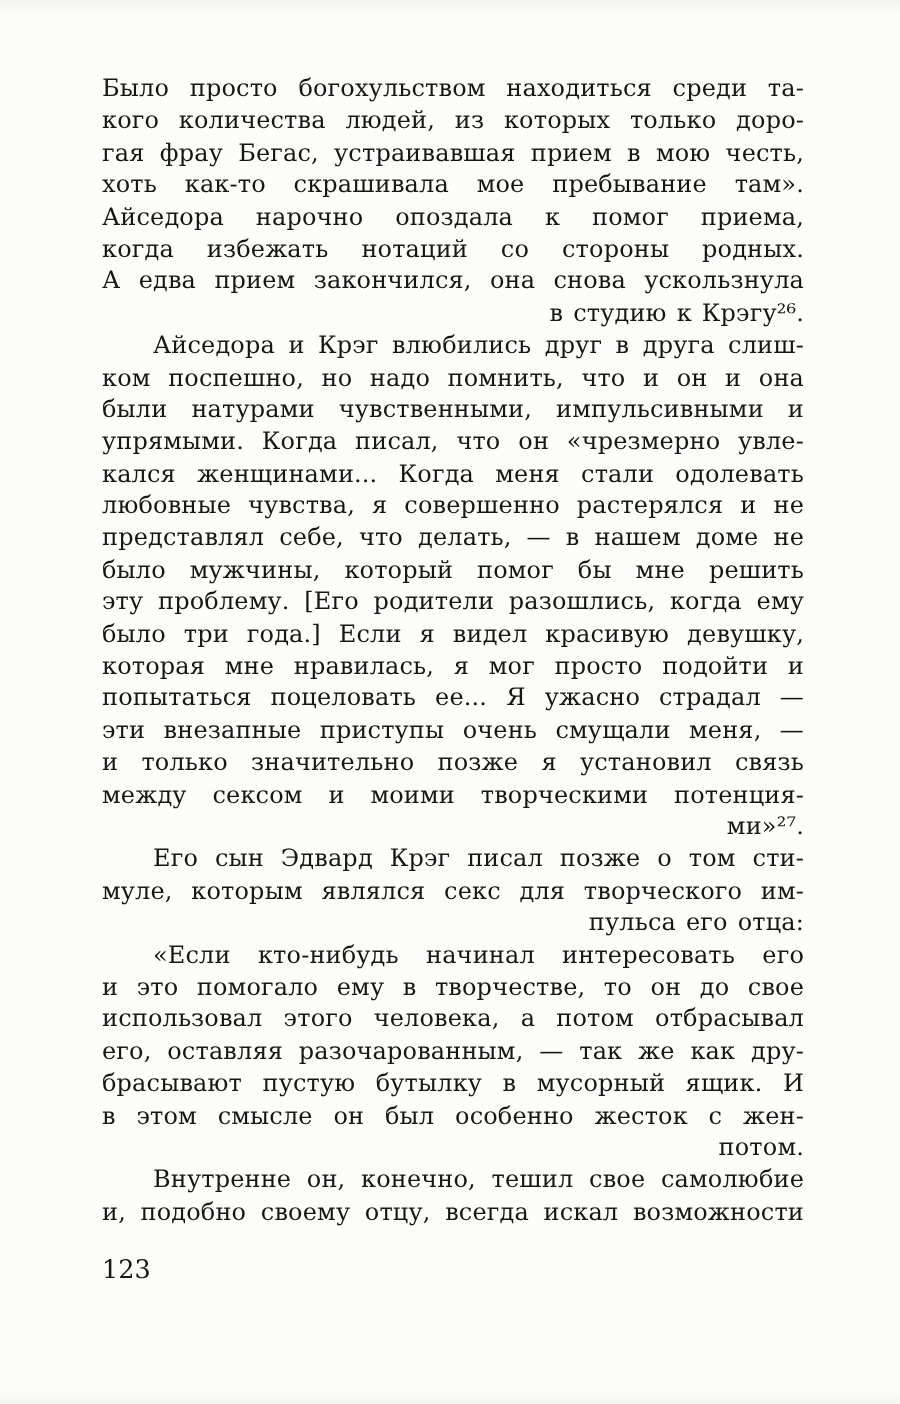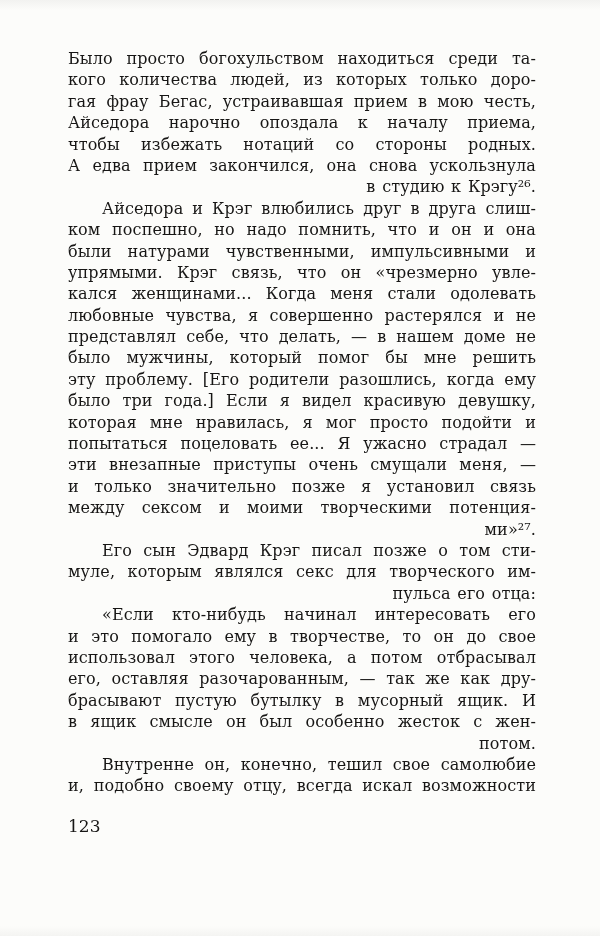--- a/index.html
+++ b/index.html
@@ -58,30 +58,31 @@
 </style>
 </head>
 <body>
 
 <div class="page">
   <div class="text-block">
       <div class="paragraph">
         <div class="line just">Было просто богохульством находиться среди та-</div>
         <div class="line just">кого количества людей, из которых только доро-</div>
         <div class="line just">гая фрау Бегас, устраивавшая прием в мою честь,</div>
-        <div class="line just">Айседора нарочно опоздала к началу приема,</div>
-        <div class="line just">чтобы избежать нотаций со стороны родных.</div>
+        <div class="line just">хоть как-то скрашивала мое пребывание там».</div>
+        <div class="line just">Айседора нарочно опоздала к помог приема,</div>
+        <div class="line just">когда избежать нотаций со стороны родных.</div>
         <div class="line just">А едва прием закончился, она снова ускользнула</div>
         <div class="line">в студию к Крэгу²⁶.</div>
       </div>
       <div class="paragraph">
         <div class="line just first-indent">Айседора и Крэг влюбились друг в друга слиш-</div>
         <div class="line just">ком поспешно, но надо помнить, что и он и она</div>
         <div class="line just">были натурами чувственными, импульсивными и</div>
-        <div class="line just">упрямыми. Крэг связь, что он «чрезмерно увле-</div>
+        <div class="line just">упрямыми. Когда писал, что он «чрезмерно увле-</div>
         <div class="line just">кался женщинами... Когда меня стали одолевать</div>
         <div class="line just">любовные чувства, я совершенно растерялся и не</div>
         <div class="line just">представлял себе, что делать, — в нашем доме не</div>
         <div class="line just">было мужчины, который помог бы мне решить</div>
         <div class="line just">эту проблему. [Его родители разошлись, когда ему</div>
         <div class="line just">было три года.] Если я видел красивую девушку,</div>
         <div class="line just">которая мне нравилась, я мог просто подойти и</div>
         <div class="line just">попытаться поцеловать ее... Я ужасно страдал —</div>
         <div class="line just">эти внезапные приступы очень смущали меня, —</div>
         <div class="line just">и только значительно позже я установил связь</div>
@@ -92,21 +93,21 @@
         <div class="line just first-indent">Его сын Эдвард Крэг писал позже о том сти-</div>
         <div class="line just">муле, которым являлся секс для творческого им-</div>
         <div class="line">пульса его отца:</div>
       </div>
       <div class="paragraph">
         <div class="line just first-indent">«Если кто-нибудь начинал интересовать его</div>
         <div class="line just">и это помогало ему в творчестве, то он до свое</div>
         <div class="line just">использовал этого человека, а потом отбрасывал</div>
         <div class="line just">его, оставляя разочарованным, — так же как дру-</div>
         <div class="line just">брасывают пустую бутылку в мусорный ящик. И</div>
-        <div class="line just">в ящик смысле он был особенно жесток с жен-</div>
+        <div class="line just">в этом смысле он был особенно жесток с жен-</div>
         <div class="line">потом.</div>
       </div>
       <div class="paragraph">
         <div class="line just first-indent">Внутренне он, конечно, тешил свое самолюбие</div>
         <div class="line just">и, подобно своему отцу, всегда искал возможности</div>
       </div>
     </div>
   <div class="page-number">123</div>
 </div>
 

